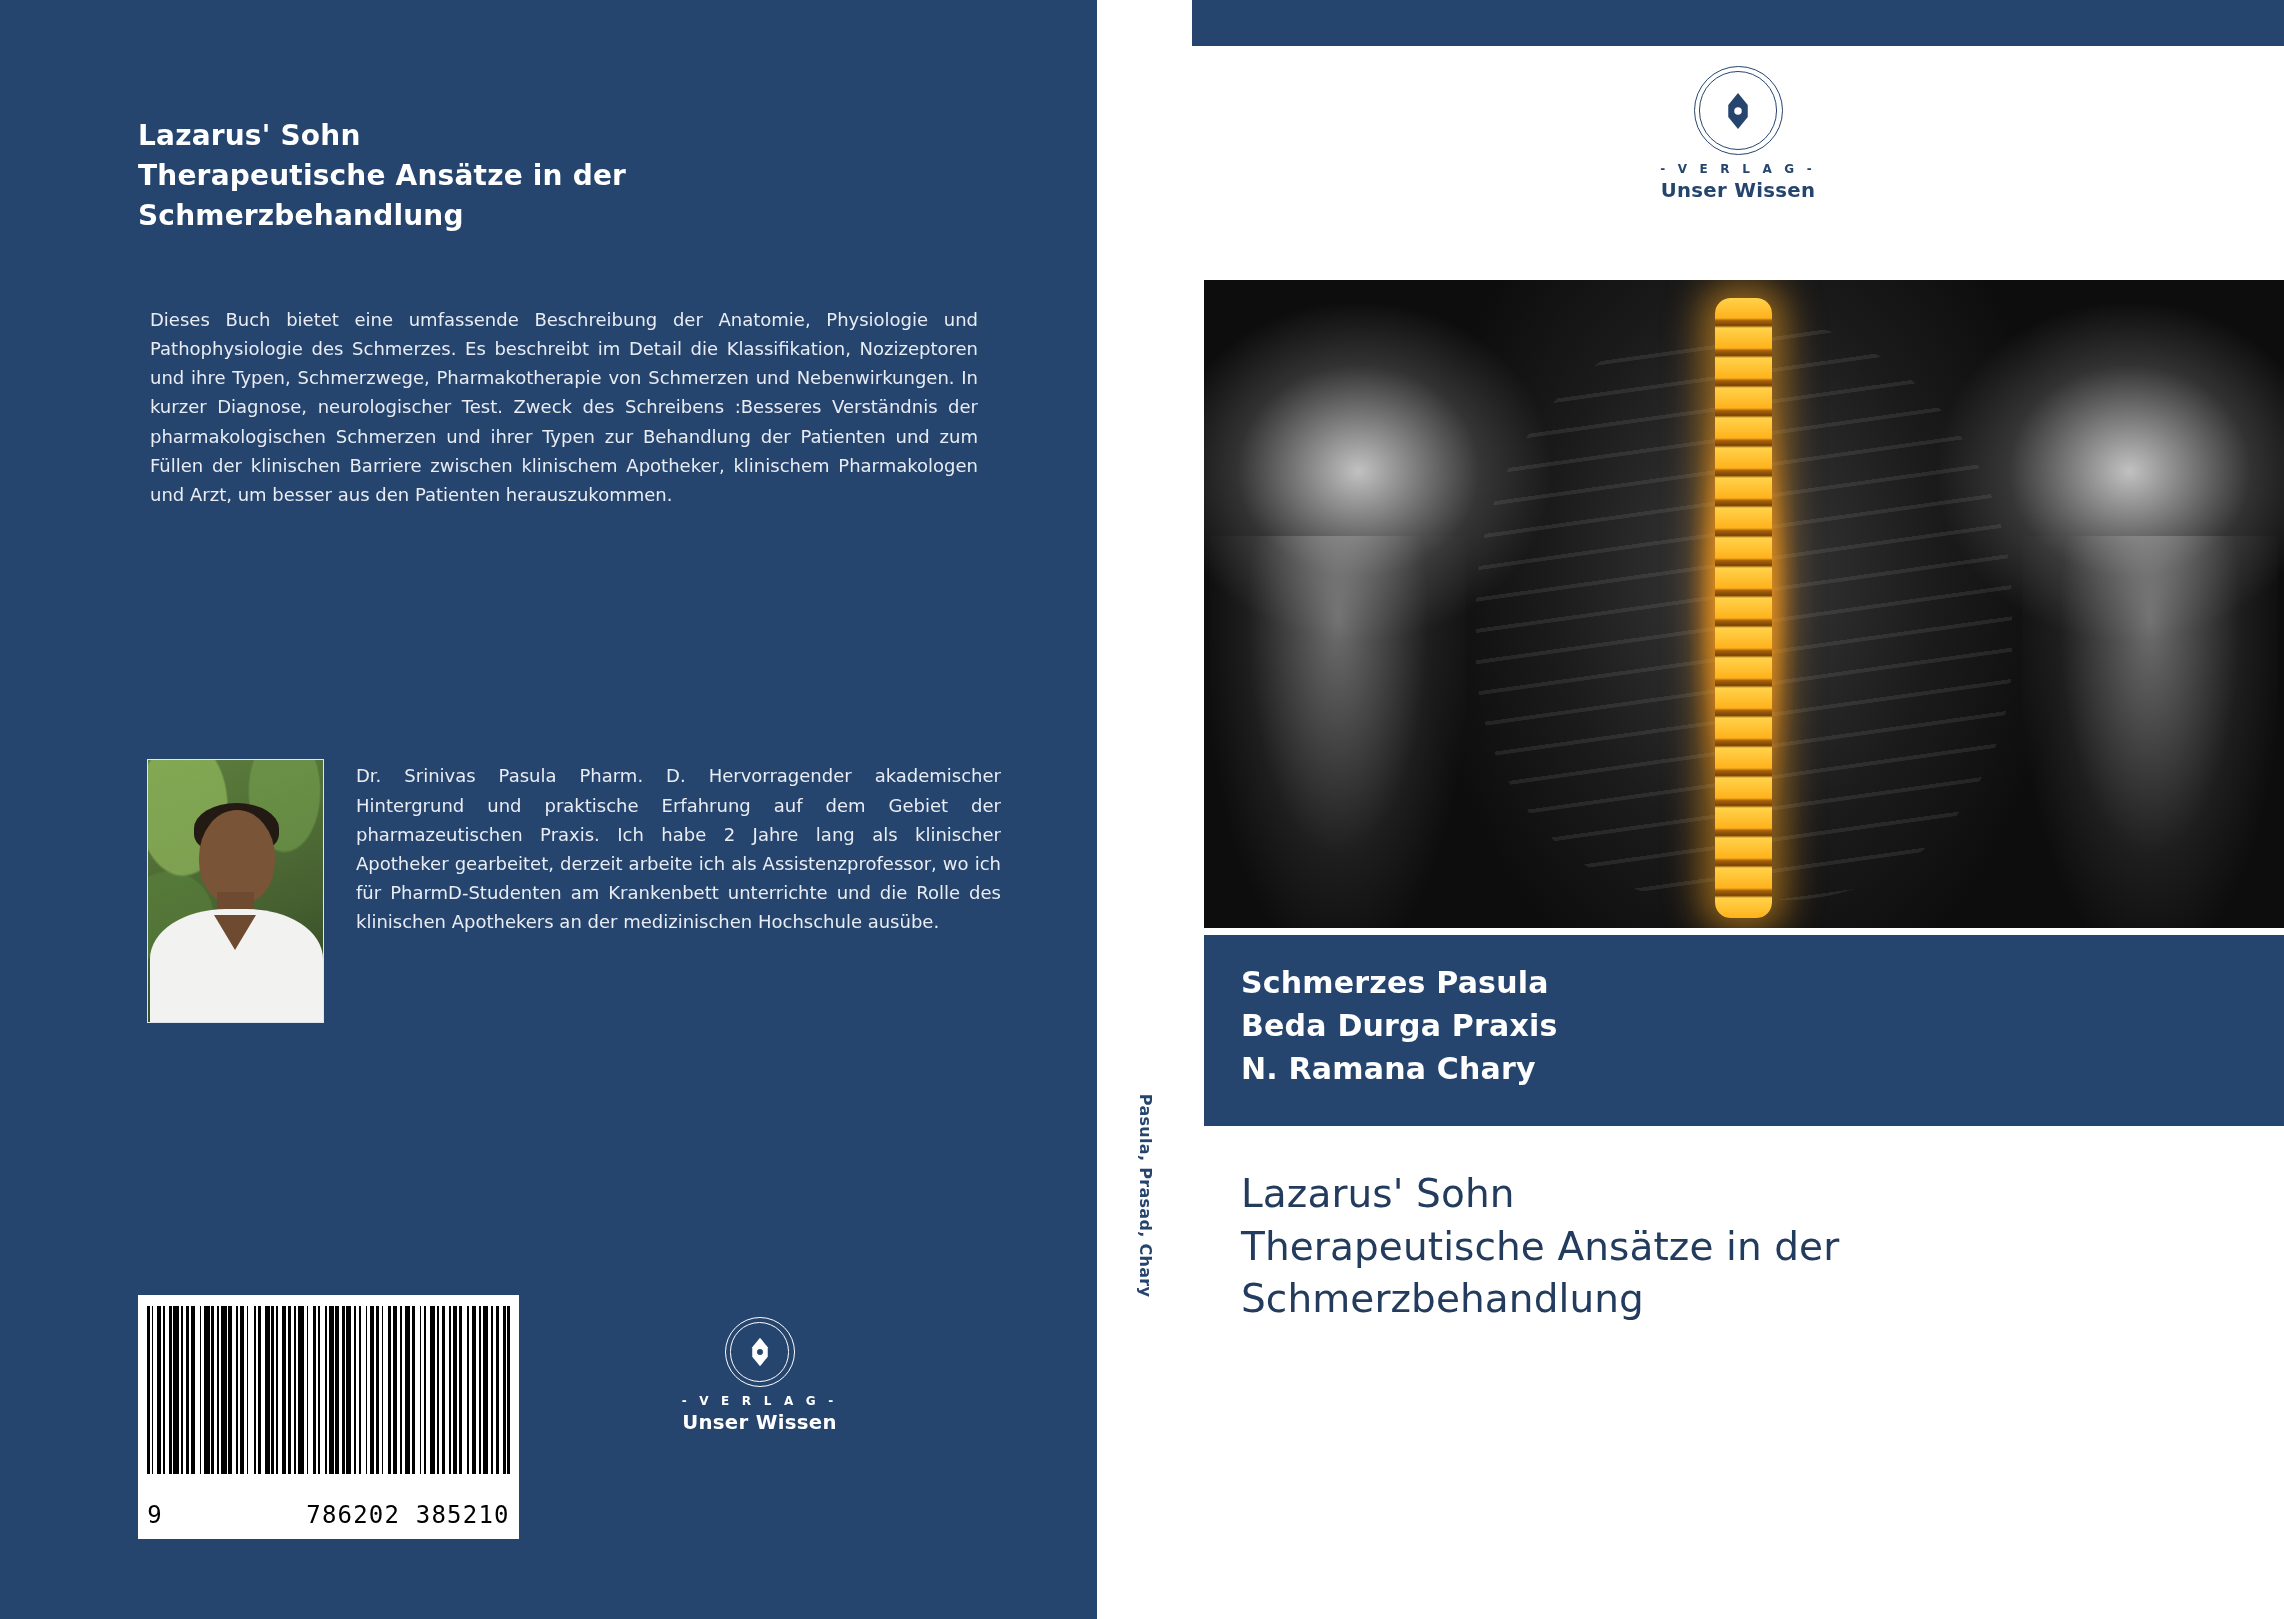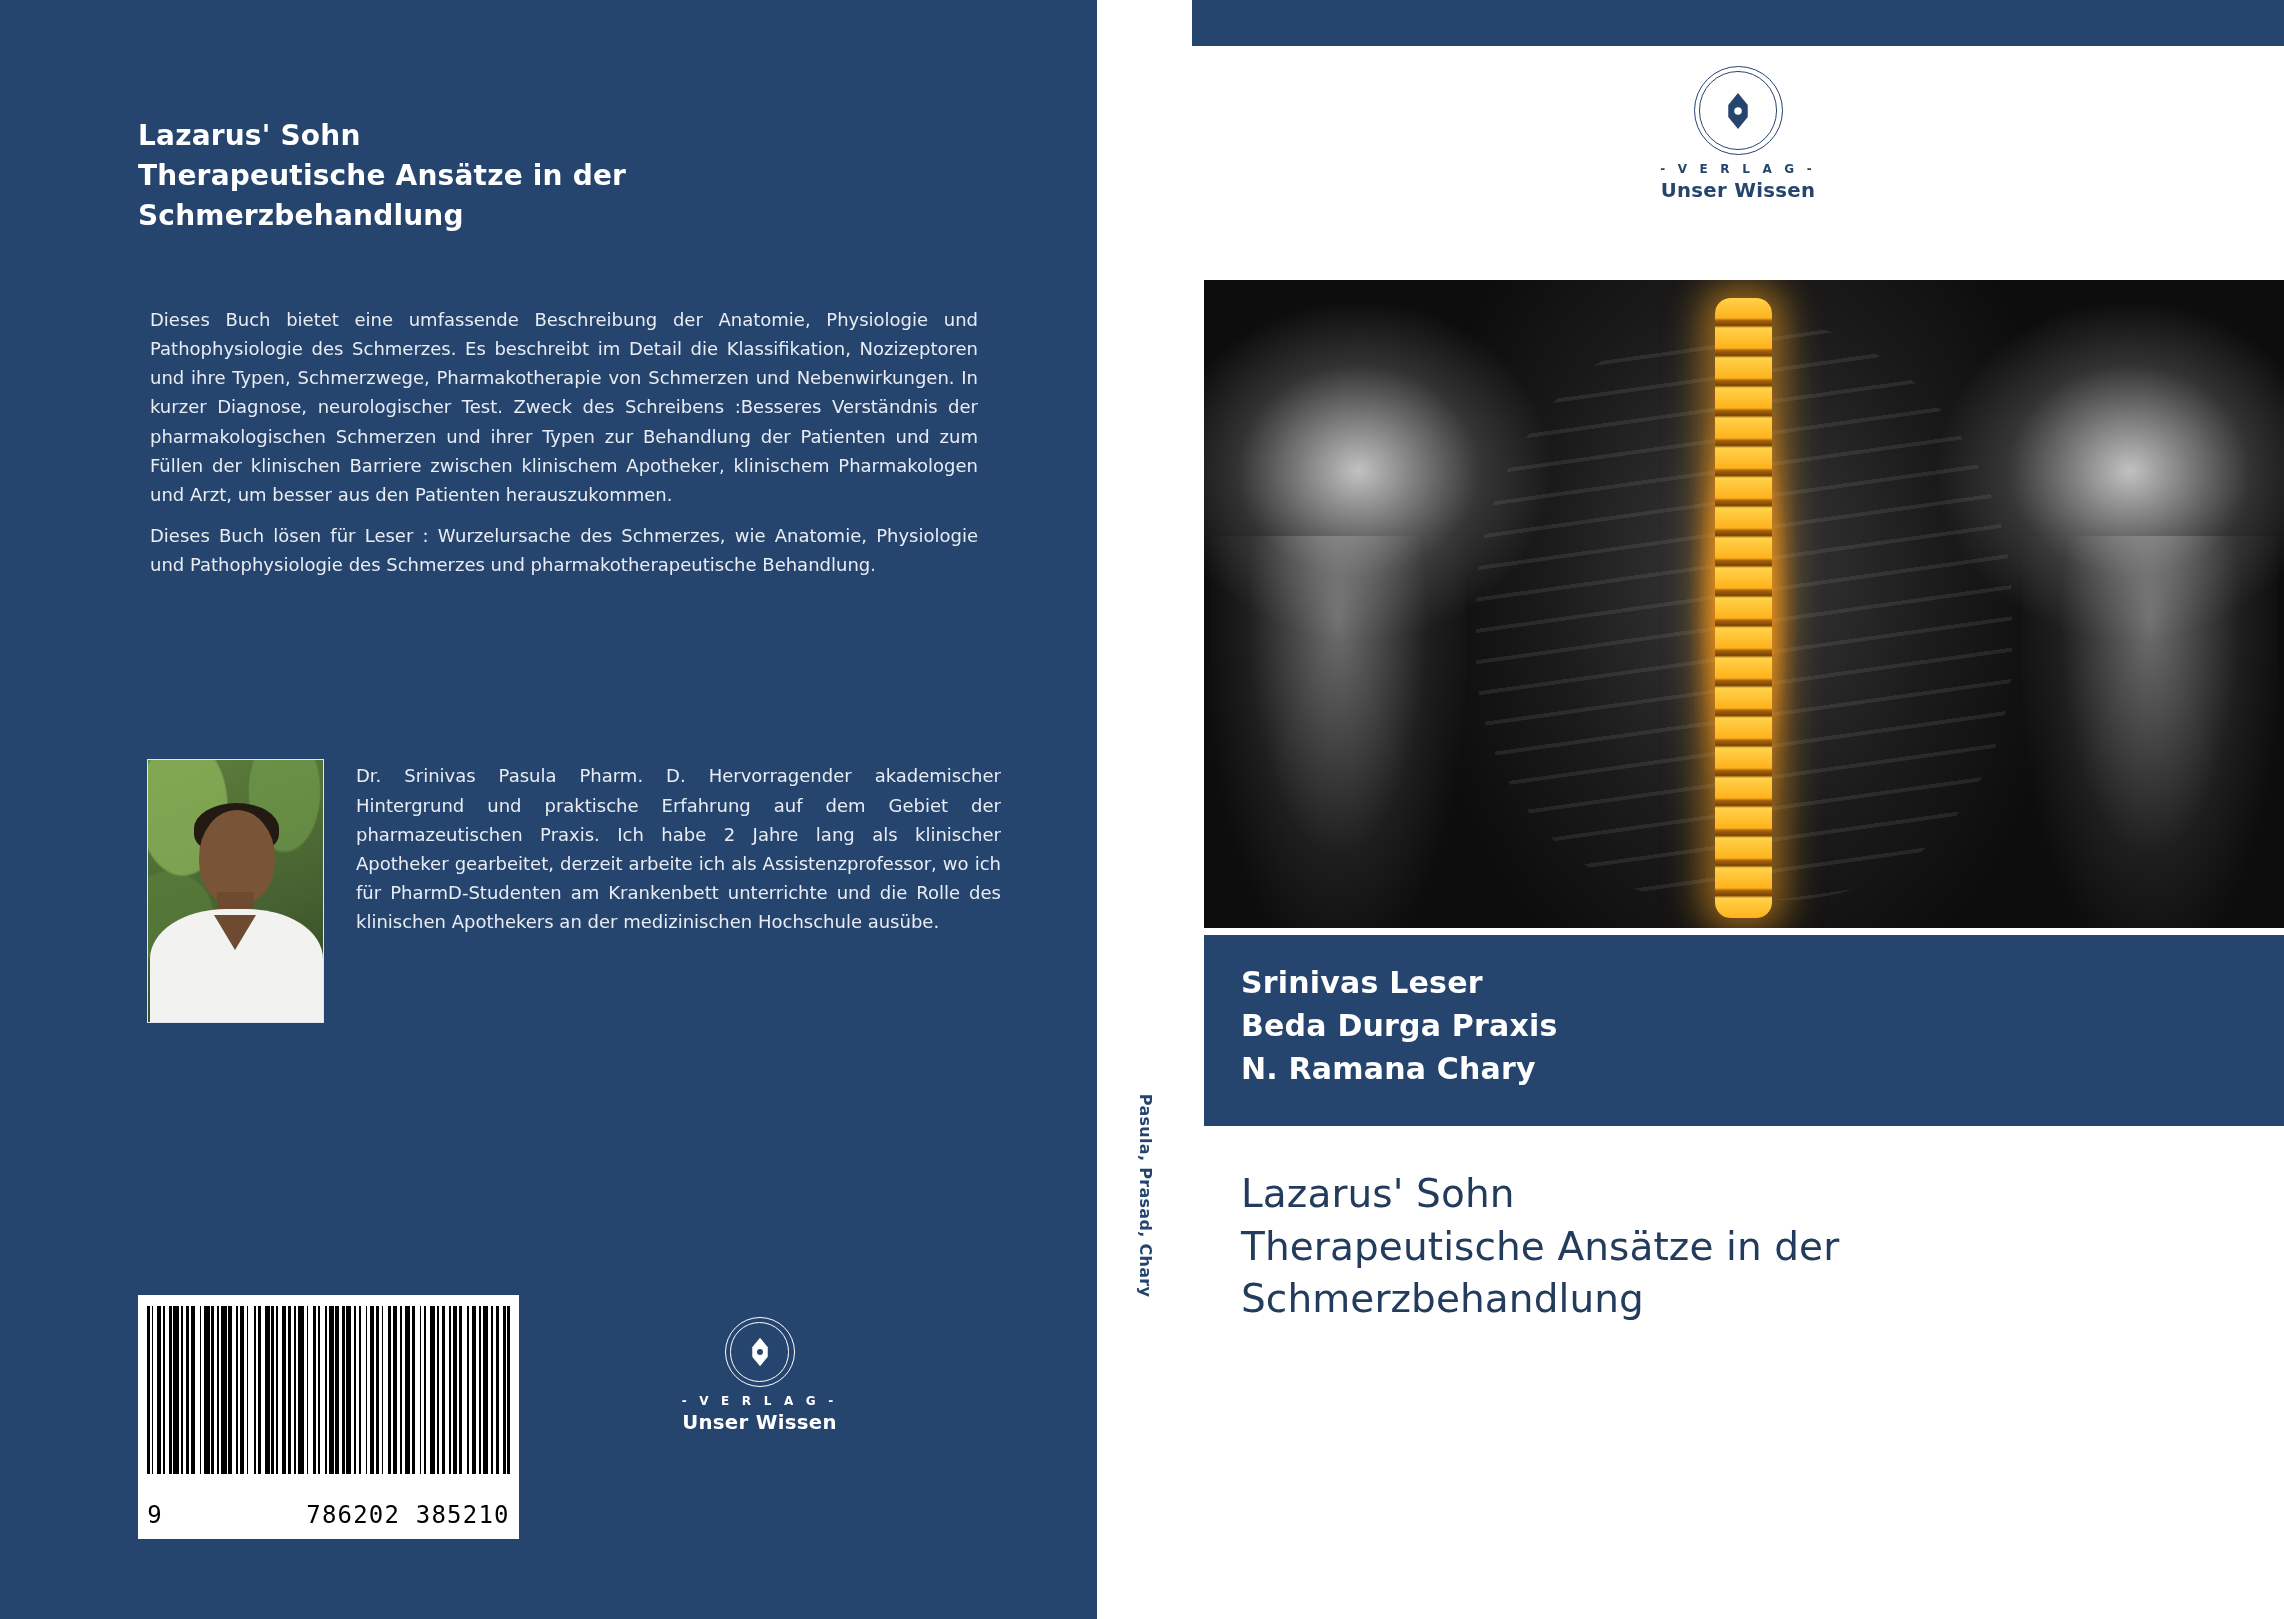--- a/index.html
+++ b/index.html
@@ -379,21 +379,20 @@
   <div class="back-cover">
 
     <div class="back-title">
       <div>Lazarus' Sohn</div>
       <div>Therapeutische Ansätze in der</div>
       <div>Schmerzbehandlung</div>
     </div>
 
     <div class="back-blurb">
       <p>Dieses Buch bietet eine umfassende Beschreibung der Anatomie, Physiologie und Pathophysiologie des Schmerzes. Es beschreibt im Detail die Klassifikation, Nozizeptoren und ihre Typen, Schmerzwege, Pharmakotherapie von Schmerzen und Nebenwirkungen. In kurzer Diagnose, neurologischer Test. Zweck des Schreibens :Besseres Verständnis der pharmakologischen Schmerzen und ihrer Typen zur Behandlung der Patienten und zum Füllen der klinischen Barriere zwischen klinischem Apotheker, klinischem Pharmakologen und Arzt, um besser aus den Patienten herauszukommen.</p>
-      <p>Dieses Buch lösen für Leser : Wurzelursache des Schmerzes, wie Anatomie, Physiologie und Pathophysiologie des Schmerzes und pharmakotherapeutische Behandlung.</p>
     </div>
 
     <div class="author-block">
       <div class="author-photo">
         <div class="ph-bg-leaf"></div>
         <div class="ph-hair"></div>
         <div class="ph-head"></div>
         <div class="ph-neck"></div>
         <div class="ph-shirt"></div>
         <div class="ph-collar"></div>
@@ -570,21 +569,21 @@
       <div class="shoulders-r"></div>
       <div class="arm-l"></div>
       <div class="arm-r"></div>
       <div class="ribcage"></div>
       <div class="spine-glow"></div>
       <div class="vertebrae"></div>
     </div>
 
     <div class="authors-band">
       <ul>
-        <li>Srinivas Leser</li>
+        <li>Schmerzes Pasula</li>
         <li>Beda Durga Praxis</li>
         <li>N. Ramana Chary</li>
       </ul>
     </div>
 
     <div class="front-title">
       <div>Lazarus' Sohn</div>
       <div>Therapeutische Ansätze in der</div>
       <div>Schmerzbehandlung</div>
     </div>

